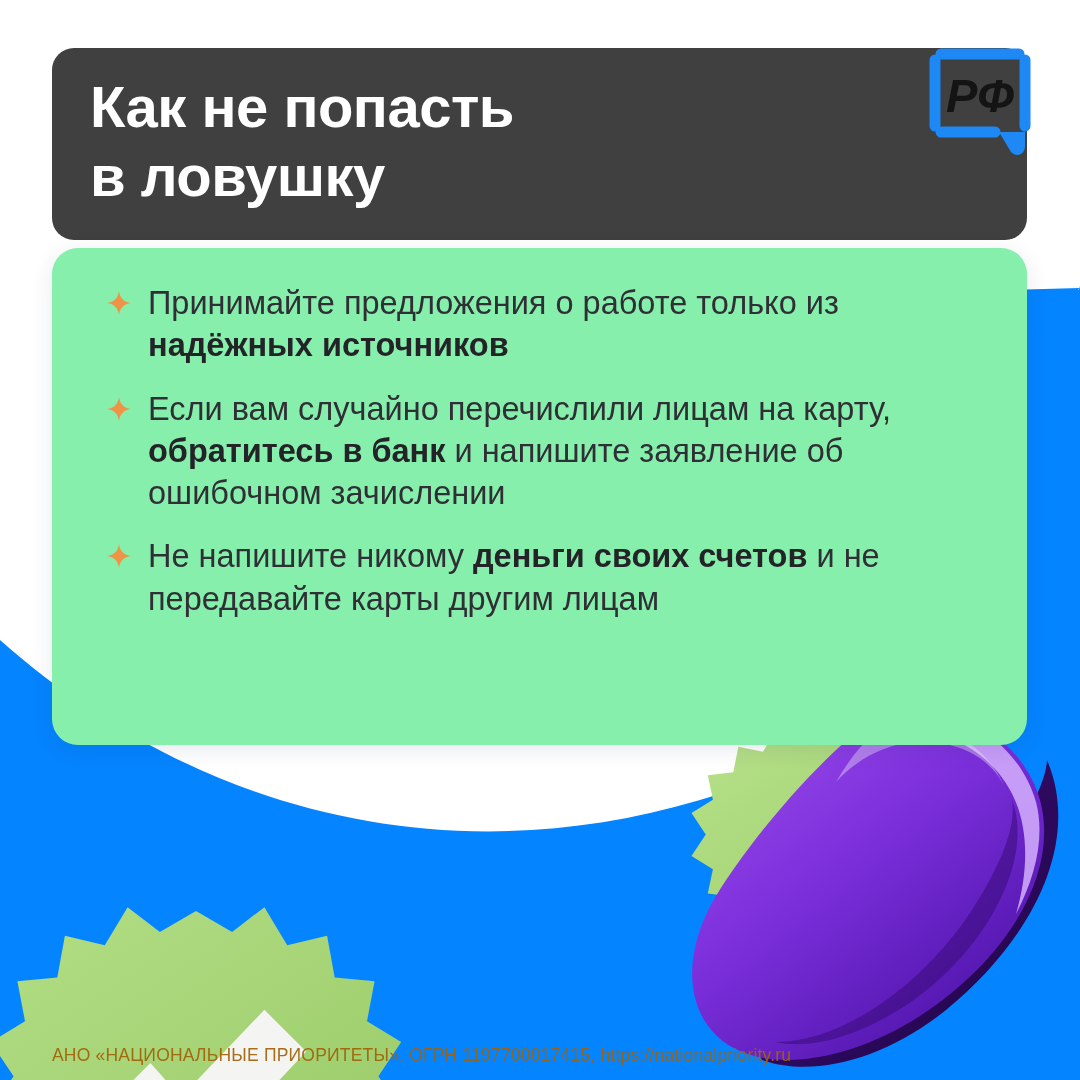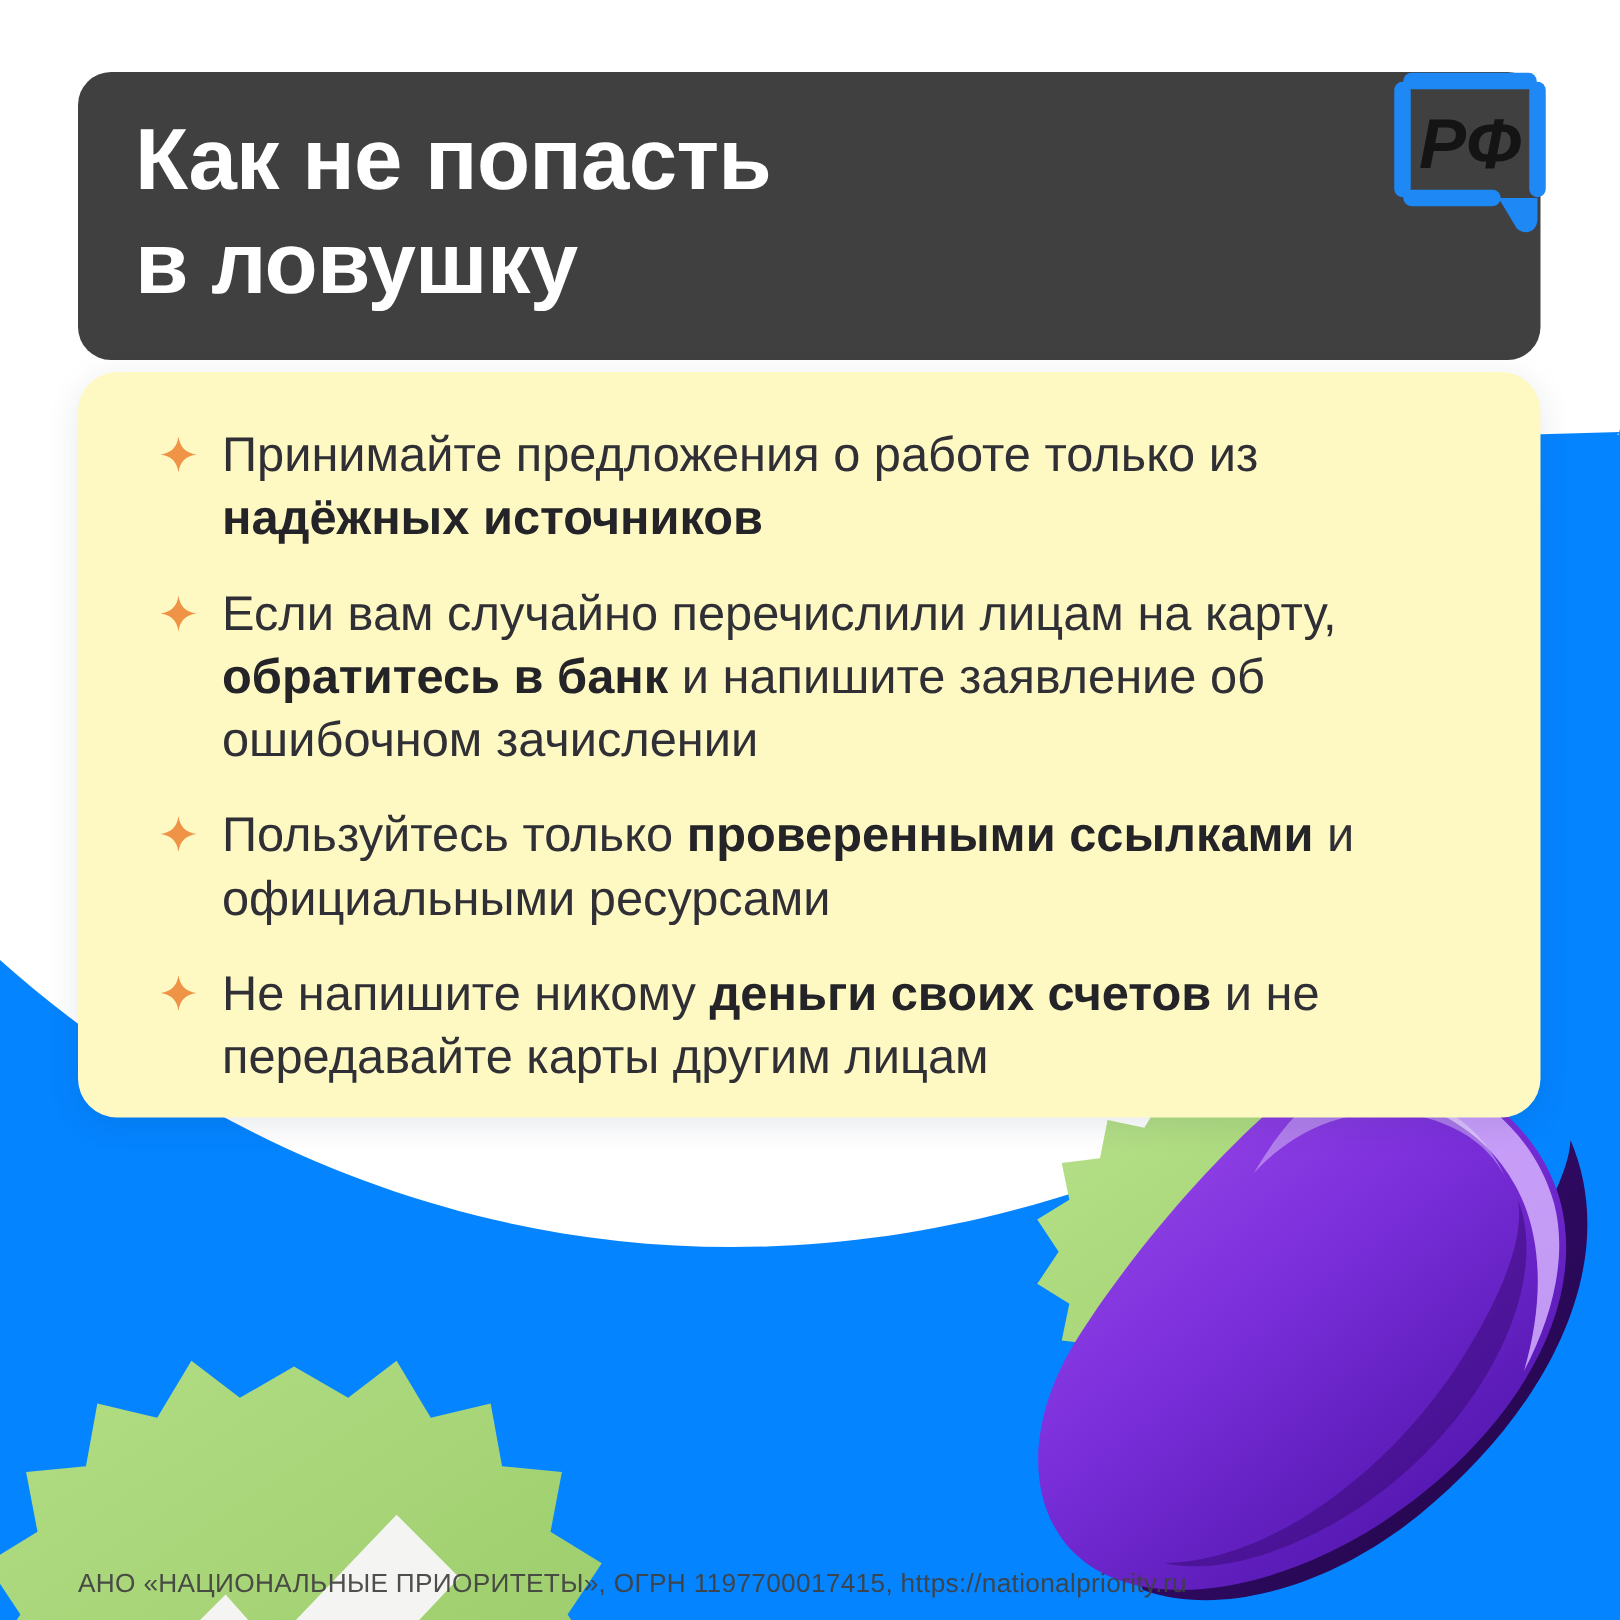--- a/index.html
+++ b/index.html
@@ -49,21 +49,21 @@
     z-index:9;
     font-style:italic;
   }
   .logo svg{display:block;width:110px;height:122px;}
 
   
   .content-card{
     position:absolute;
     left:52px;top:248px;
     width:975px;height:497px;
-    background:#fef9c3;
+    background:#86efac;
     border-radius:26px;
     box-shadow:0 5px 22px rgba(20,40,80,.10);
     z-index:6;
   }
   .bullets{
     position:absolute;
     left:50px;top:34px;
     width:890px;
   }
   .bullet{
@@ -81,21 +81,21 @@
     width:24px;height:24px;
   }
   .bullet-marker svg{display:block;width:24px;height:24px;}
   .bullet b{font-weight:bold;color:#232328;}
 
   
   .footer{
     position:absolute;
     left:52px;bottom:14px;
     z-index:20;
-    color:#404040;
+    color:#a16207;
     font-size:17.5px;
     letter-spacing:.2px;
     opacity:.92;
     white-space:nowrap;
   }
 </style>
 </head>
 <body>
 
 <div class="poster">
@@ -226,24 +226,19 @@
           </span><span><span>Принимайте предложения о работе только из </span><b>надёжных источников</b></span></div>
         <div class="bullet"><span class="bullet-marker">
             <svg viewBox="0 0 24 24" xmlns="http://www.w3.org/2000/svg">
               <path d="M12 0 C13 7.2 16.8 11 24 12 C16.8 13 13 16.8 12 24 C11 16.8 7.2 13 0 12 C7.2 11 11 7.2 12 0 Z" fill="#ef9347"></path>
             </svg>
           </span><span><span>Если вам случайно перечислили лицам на карту, </span><b>обратитесь в банк</b><span> и напишите заявление об ошибочном зачислении</span></span></div>
         <div class="bullet"><span class="bullet-marker">
             <svg viewBox="0 0 24 24" xmlns="http://www.w3.org/2000/svg">
               <path d="M12 0 C13 7.2 16.8 11 24 12 C16.8 13 13 16.8 12 24 C11 16.8 7.2 13 0 12 C7.2 11 11 7.2 12 0 Z" fill="#ef9347"></path>
             </svg>
-          </span><span><span>Пользуйтесь только </span><b>проверенными ссылками</b><span> и официальными ресурсами</span></span></div>
-        <div class="bullet"><span class="bullet-marker">
-            <svg viewBox="0 0 24 24" xmlns="http://www.w3.org/2000/svg">
-              <path d="M12 0 C13 7.2 16.8 11 24 12 C16.8 13 13 16.8 12 24 C11 16.8 7.2 13 0 12 C7.2 11 11 7.2 12 0 Z" fill="#ef9347"></path>
-            </svg>
           </span><span><span>Не напишите никому </span><b>деньги своих счетов</b><span> и не передавайте карты другим лицам</span></span></div>
       </div>
   </div>
 
   <div class="footer">АНО «НАЦИОНАЛЬНЫЕ ПРИОРИТЕТЫ»,  ОГРН 1197700017415, https://nationalpriority.ru</div>
 
 </div>
 
 </body></html>

